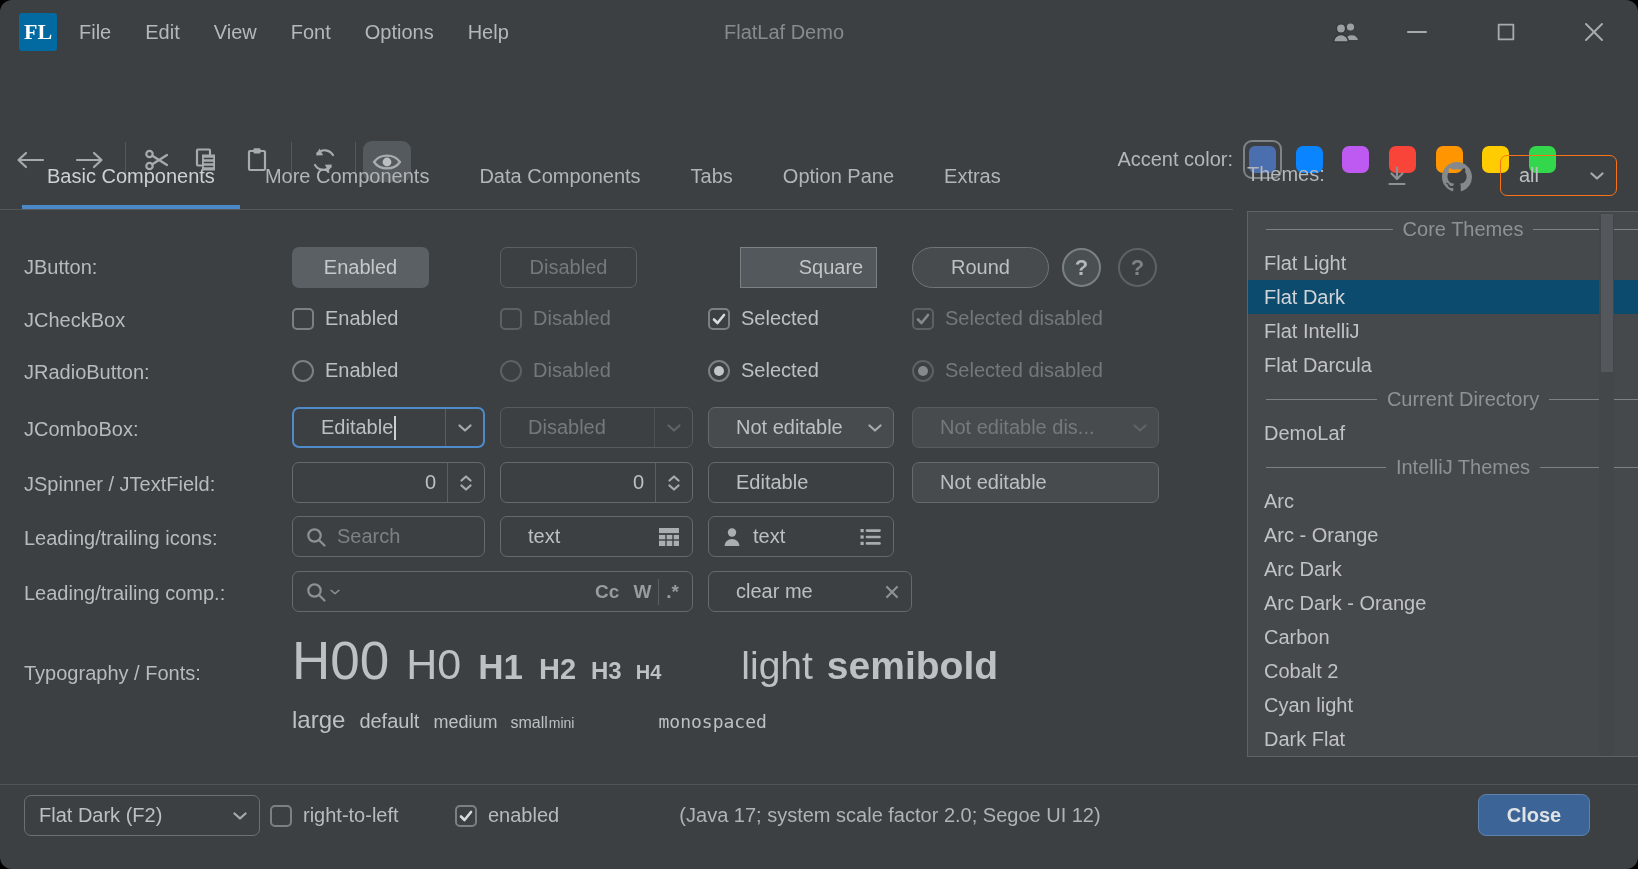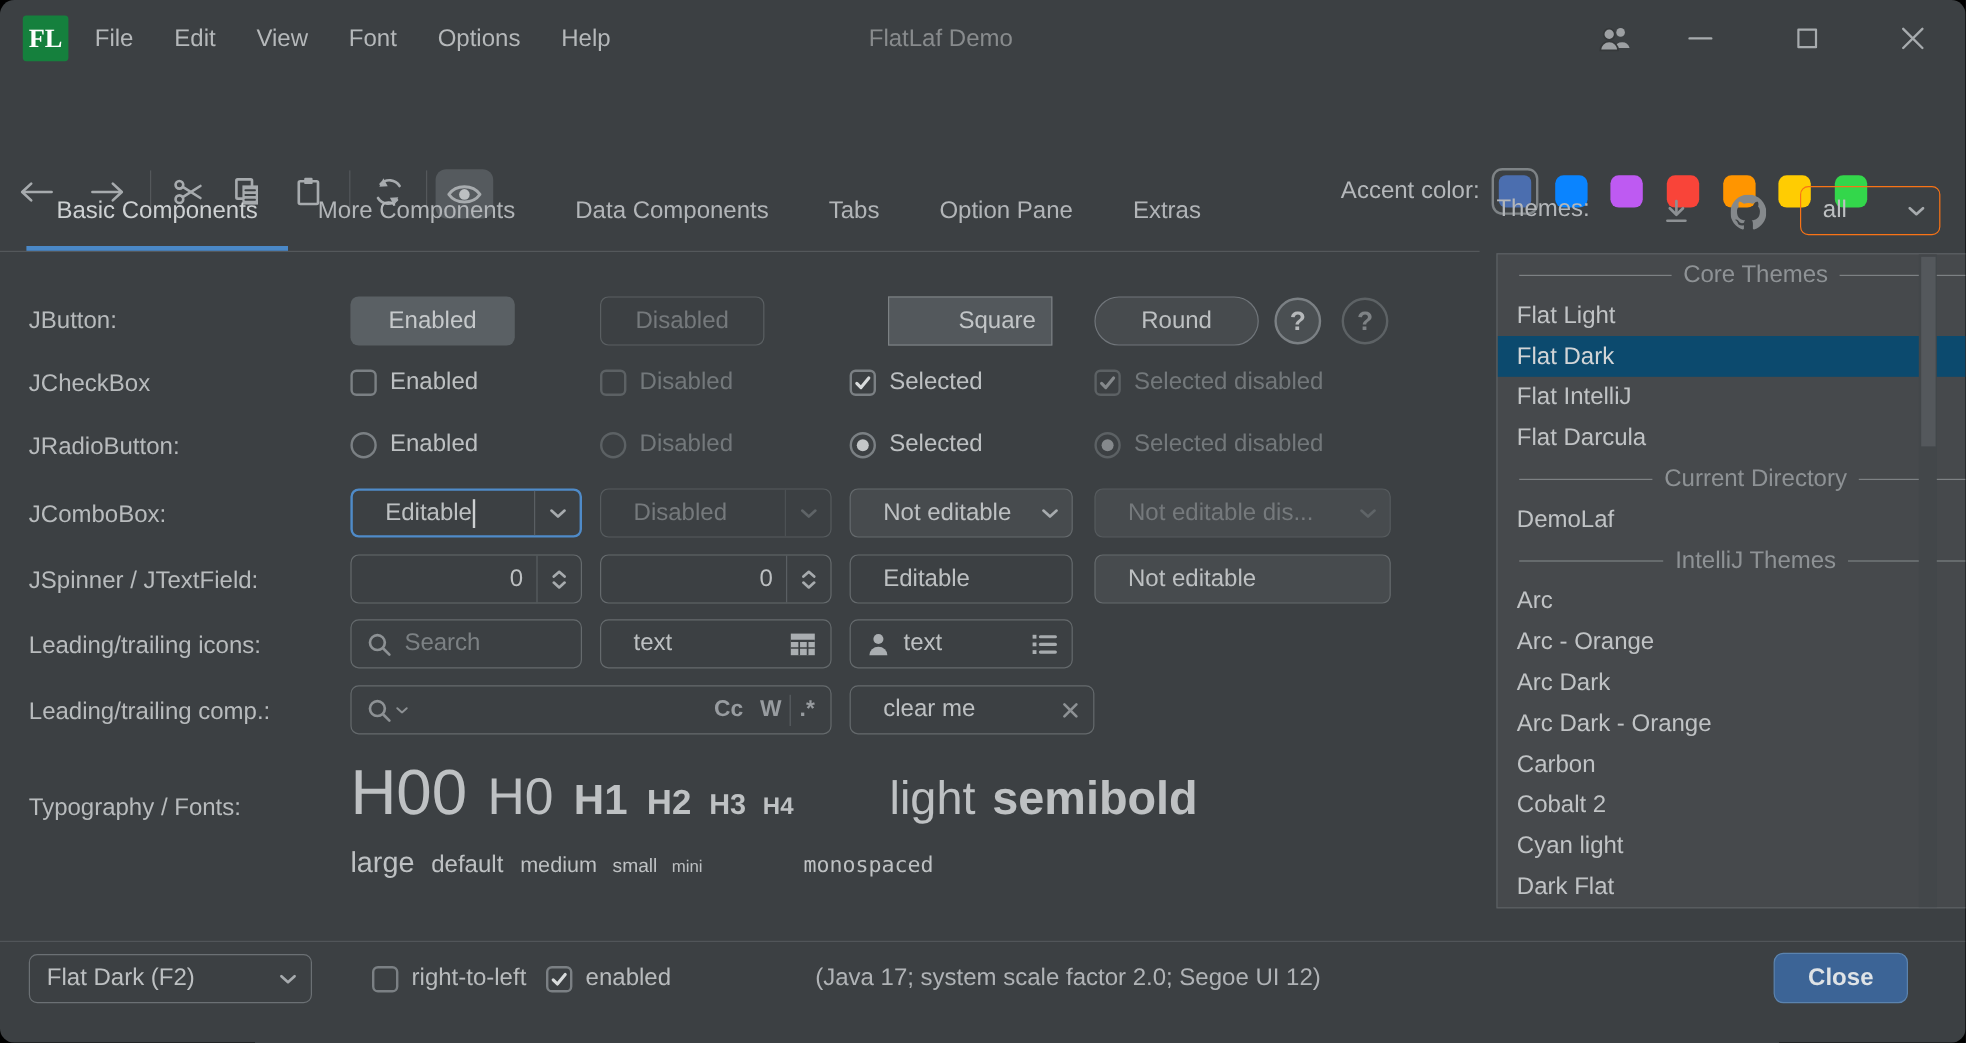--- a/index.html
+++ b/index.html
@@ -5,21 +5,21 @@
   html,body{margin:0;padding:0;background:#000;}
   body{width:1638px;height:869px;position:relative;overflow:hidden;
        font-family:"Liberation Sans",sans-serif;-webkit-font-smoothing:antialiased;}
   .window{position:absolute;inset:0;background:#3c4043;border-radius:12px;overflow:hidden;color:#bdc0c2;}
   .abs{position:absolute;}
   svg{display:block;}
   .ic{stroke:#a7abae;fill:none;stroke-width:2.2;stroke-linecap:round;stroke-linejoin:round;}
 
   
   .titlebar{position:absolute;top:0;left:0;right:0;height:64px;}
-  .logo{position:absolute;left:19px;top:13px;width:38px;height:38px;background:#15803d;border-radius:3px;
+  .logo{position:absolute;left:19px;top:13px;width:38px;height:38px;background:#0369a1;border-radius:3px;
         display:flex;align-items:center;justify-content:center;color:#fff;
         font-family:"Liberation Serif",serif;font-weight:bold;font-size:22px;}
   .menubar{position:absolute;left:62px;top:0;height:64px;display:flex;align-items:center;}
   .menu-item{padding:0 17px;font-size:20px;color:#b5b8ba;cursor:default;}
   .win-title{position:absolute;left:0;width:1568px;top:0;height:64px;display:flex;align-items:center;justify-content:center;
              font-size:20px;color:#888b8d;pointer-events:none;}
   .winbtn{position:absolute;top:0;height:64px;width:44px;display:flex;align-items:center;justify-content:center;}
 
   
   .toolbar{position:absolute;top:64px;left:0;right:0;height:64px;}
@@ -109,21 +109,21 @@
   .t-h1{font-size:35px;font-weight:bold;margin-left:17px;}
   .t-h2{font-size:29px;font-weight:bold;margin-left:16px;}
   .t-h3{font-size:24px;font-weight:bold;margin-left:15px;}
   .t-h4{font-size:20px;font-weight:bold;margin-left:14px;}
   .t-light{font-size:39px;font-weight:300;margin-left:80px;}
   .t-semibold{font-size:39px;font-weight:bold;margin-left:14px;}
   .t-large{font-size:24px;}
   .t-default{font-size:20px;margin-left:14px;}
   .t-medium{font-size:18px;margin-left:14px;}
   .t-small{font-size:16px;margin-left:13px;}
-  .t-mini{font-size:14px;margin-left:12px;}
+  .t-mini{font-size:14px;margin-left:1px;}
   .t-mono{font-size:18px;margin-left:84px;font-family:"DejaVu Sans Mono",monospace;}
 
   
   .status-divider{position:absolute;left:0;right:0;top:784px;height:1px;background:#515559;}
   .laf-combo{position:absolute;left:24px;top:795px;width:236px;height:41px;border:1px solid #6b7074;border-radius:7px;
              box-sizing:border-box;display:flex;align-items:center;font-size:20px;color:#bdc0c2;padding:0 12px 0 14px;}
   .laf-combo .spacer{flex:1;}
   .status-check{position:absolute;top:804px;display:flex;align-items:center;font-size:20px;color:#b8bbbd;}
   .status-info{position:absolute;left:560px;top:804px;width:660px;text-align:center;font-size:20px;color:#b0b3b6;}
   .close-btn{position:absolute;left:1478px;top:794px;width:112px;height:42px;background:#3c6496;border:1px solid #5b83ae;
@@ -583,21 +583,21 @@
   </div>
 
   <div class="status-divider"></div>
   <div class="laf-combo">
     <span>Flat Dark (F2)</span>
     <span class="spacer"></span>
     <svg class="ic" width="14" height="8">
         <use href="#i-chev"></use>
       </svg>
   </div>
-  <div class="status-check" style="left:270px;margin-left:40px;">
+  <div class="status-check" style="left:270px;">
     <span class="cb"></span>
     <span class="cb-label">right-to-left</span>
   </div>
   <div class="status-check" style="left:455px;">
     <span class="cb">
         <svg class="ic" width="16" height="16">
           <use href="#i-check"></use>
         </svg>
       </span>
     <span class="cb-label">enabled</span>

